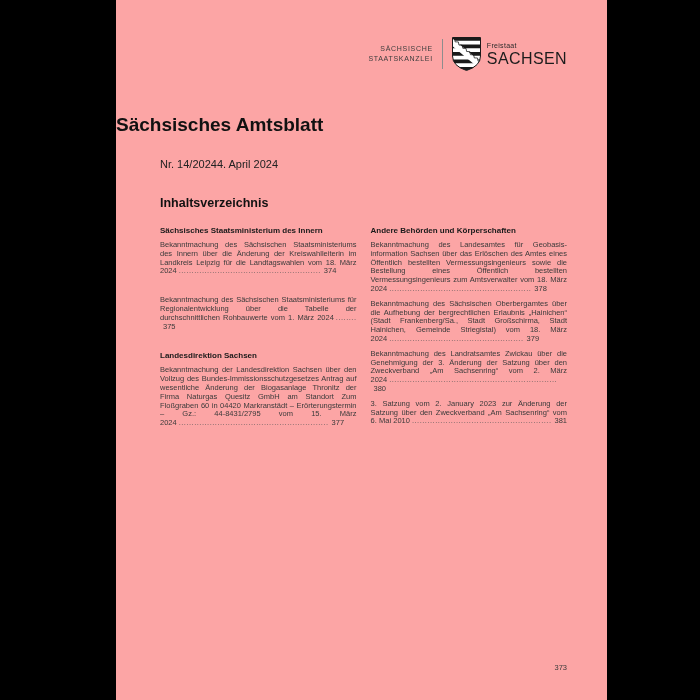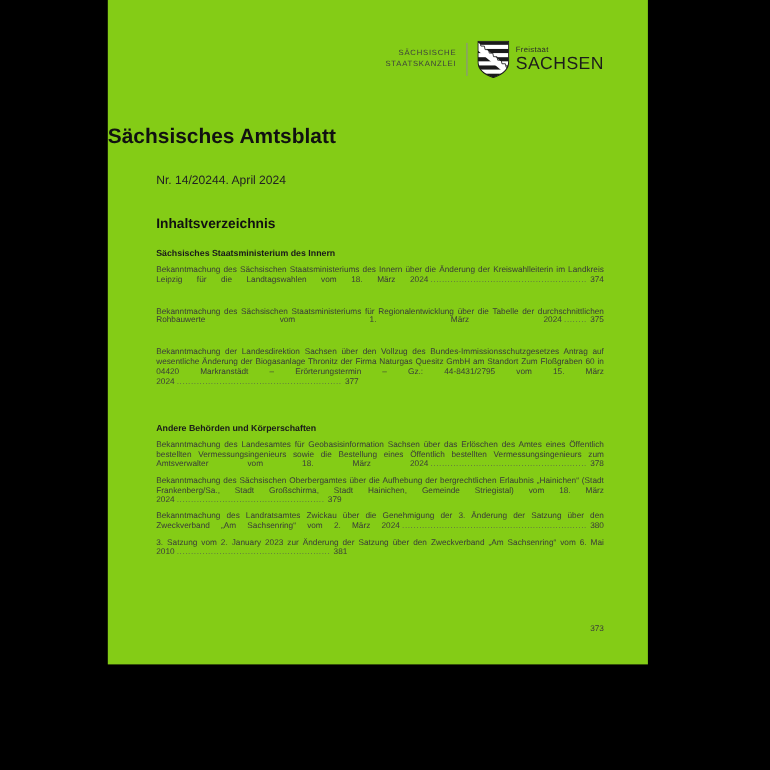--- a/index.html
+++ b/index.html
@@ -5,23 +5,23 @@
   html, body { margin: 0; padding: 0; }
   body {
     width: 700px; height: 700px;
     position: relative;
     background: #000;
     font-family: "Liberation Sans", "DejaVu Sans", sans-serif;
     overflow: hidden;
   }
   .page {
     position: absolute;
-    left: 98px; top: 0;
-    width: 491px; height: 604px;
-    background: #84cc16;
+    left: 116px; top: 0;
+    width: 491px; height: 700px;
+    background: #fca5a5;
   }
   
   .logo {
     position: absolute;
     top: 37px; right: 40px;
     display: flex;
     align-items: center;
   }
   .logo-agency {
     text-align: right;
@@ -74,21 +74,20 @@
     font-weight: bold;
     color: #111;
     text-align: center;
   }
   
   .columns {
     position: absolute;
     top: 226px; left: 44px; right: 40px;
     display: flex;
     gap: 14px;
-    flex-direction: column;
   }
   .col { flex: 1; min-width: 0; }
   .toc-section { margin-bottom: 20px; }
   .toc-section-heading {
     font-size: 8px;
     font-weight: bold;
     color: #1a1a1a;
     line-height: 10px;
     margin: 0 0 5px 0;
     white-space: pre-line;
@@ -169,20 +168,21 @@
 
   <div class="toc-entry"><span class="toc-entry-text">Bekanntmachung des Sächsischen Staatsministe­riums des Innern über die Änderung der Kreiswahl­leiterin im Landkreis Leipzig für die Landtagswahlen vom 18. März 2024</span><span class="toc-dots">.......................................................</span><span class="toc-entry-page">374</span></div>
 </section>
 
   <section class="toc-section">
 
   <div class="toc-entry"><span class="toc-entry-text">Bekanntmachung des Sächsischen Staatsministe­riums für Regionalentwicklung über die Tabelle der durchschnittlichen Rohbauwerte vom 1. März 2024</span><span class="toc-dots">........</span><span class="toc-entry-page">375</span></div>
 </section>
 
   <section class="toc-section">
+    <h3 class="toc-section-heading">Landesdirektion Sachsen</h3>
 
   <div class="toc-entry"><span class="toc-entry-text">Bekanntmachung der Landesdirektion Sachsen über den Vollzug des Bundes-Immissionsschutzgesetzes Antrag auf wesentliche Änderung der Biogasanlage Thronitz der Firma Naturgas Quesitz GmbH am Standort Zum Floßgraben 60 in 04420 Markran­städt – Erörterungstermin – Gz.: 44-8431/2795 vom 15. März 2024</span><span class="toc-dots">..........................................................</span><span class="toc-entry-page">377</span></div>
 </section>
 </div>
     <div class="col" id="col-right">
   <section class="toc-section">
     <h3 class="toc-section-heading">Andere Behörden und Körperschaften</h3>
 
   <div class="toc-entry"><span class="toc-entry-text">Bekanntmachung des Landesamtes für Geobasis­information Sachsen über das Erlöschen des Amtes eines Öffentlich bestellten Vermessungs­ingenieurs sowie die Bestellung eines Öffentlich bestellten Vermessungsingenieurs zum Amtsverwalter vom 18. März 2024</span><span class="toc-dots">.......................................................</span><span class="toc-entry-page">378</span></div>
 

